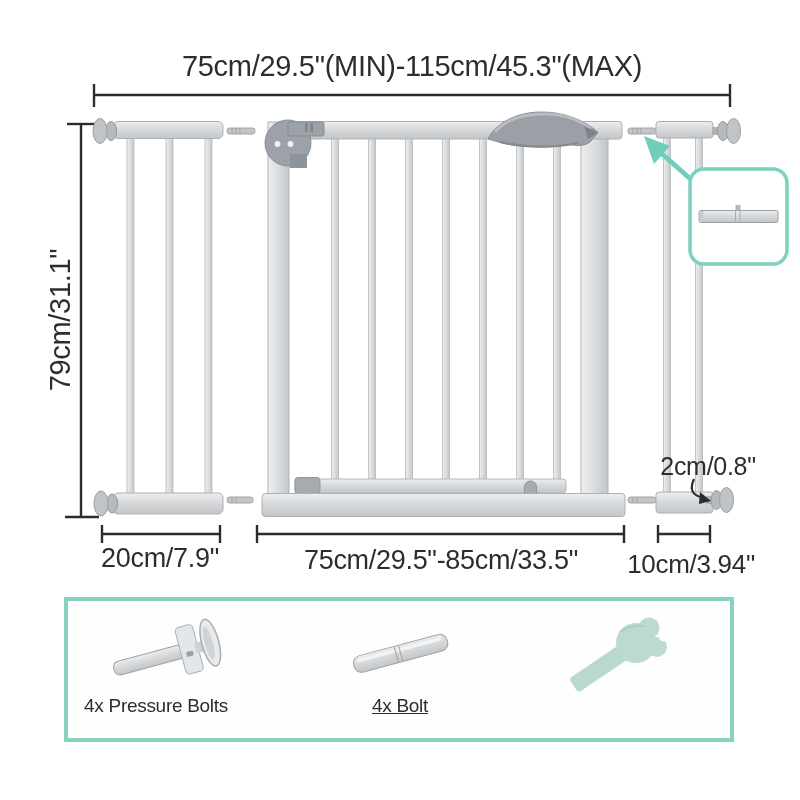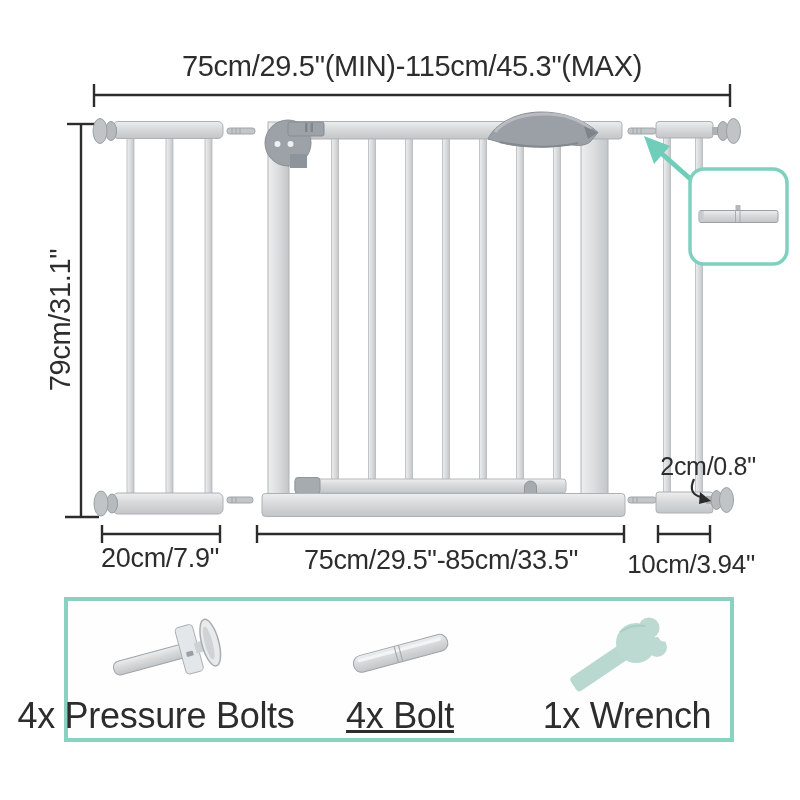--- a/index.html
+++ b/index.html
@@ -14,21 +14,21 @@
   }
   .lbl-total{left:412px;top:50px;font-size:29px;}
   .lbl-height{
     left:61px;top:320px;font-size:29px;
     transform:translate(-50%,-50%) rotate(-90deg);
   }
   .lbl-left-ext{left:160px;top:543px;font-size:27px;}
   .lbl-gate-w{left:441px;top:545px;font-size:27px;}
   .lbl-right-ext{left:691px;top:550px;font-size:26px;}
   .lbl-bolt-gap{left:708px;top:452px;font-size:25px;}
-  .lbl-part{top:695px;font-size:36px;}
+  .lbl-part{top:695px;font-size:19px;}
   .lbl-part-1{left:156px;}
   .lbl-part-2{left:400px;text-decoration:underline;}
   .lbl-part-3{left:627px;}
 </style>
 </head>
 <body>
 
 <div class="canvas">
 
   <svg class="diagram-svg" width="800" height="800" viewBox="0 0 800 800">
@@ -219,15 +219,14 @@
 
   <div class="lbl lbl-total">75cm/29.5"(MIN)-115cm/45.3"(MAX)</div>
   <div class="lbl lbl-height">79cm/31.1"</div>
   <div class="lbl lbl-left-ext">20cm/7.9"</div>
   <div class="lbl lbl-gate-w">75cm/29.5"-85cm/33.5"</div>
   <div class="lbl lbl-right-ext">10cm/3.94"</div>
   <div class="lbl lbl-bolt-gap">2cm/0.8"</div>
 
   <div class="lbl lbl-part lbl-part-1">4x Pressure Bolts</div>
   <div class="lbl lbl-part lbl-part-2">4x Bolt</div>
-  <div class="lbl lbl-part lbl-part-3">1x Wrench</div>
 
 </div>
 
 </body></html>

